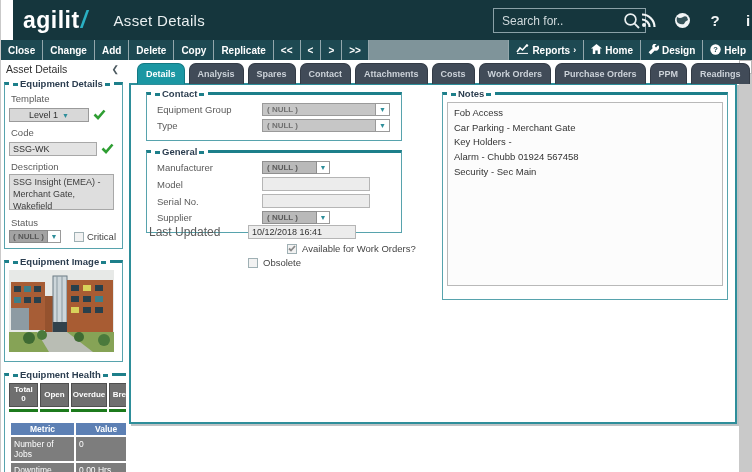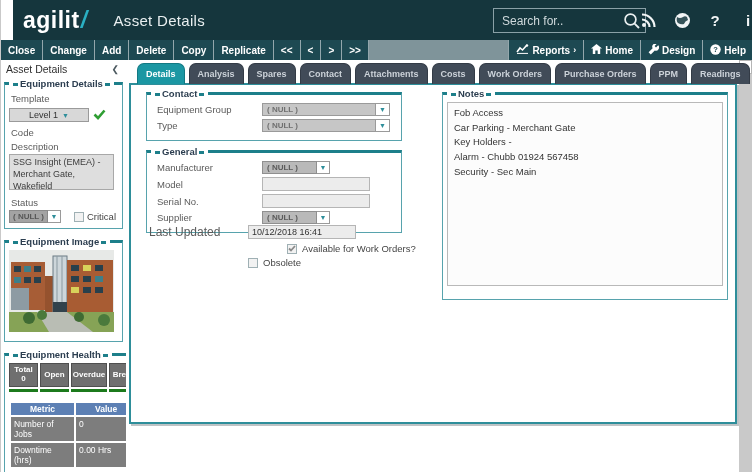--- a/index.html
+++ b/index.html
@@ -185,20 +185,26 @@
       <div class="row-inline">
         <span class="sel-sm">
           <span>Level 1</span>
           <span class="chev">▼</span>
         </span>
         <span><svg width="13" height="11" viewBox="0 0 13 11">
               <path d="M1.5 5.5 L5 9 L11.5 1.5" stroke="#2f9e33" stroke-width="2.6" fill="none"></path>
             </svg></span>
       </div>
       <div class="flabel">Code</div>
+      <div class="row-inline">
+        <input class="txt-sm" style="width: 88px;" value="SSG-WK">
+        <span><svg width="13" height="11" viewBox="0 0 13 11">
+              <path d="M1.5 5.5 L5 9 L11.5 1.5" stroke="#2f9e33" stroke-width="2.6" fill="none"></path>
+            </svg></span>
+      </div>
       <div class="flabel">Description</div>
       <textarea class="desc" style="">SSG Insight (EMEA) - Merchant Gate, Wakefield</textarea>
       <div class="flabel">Status</div>
       <div class="row-inline" style="justify-content:space-between;">
         <span class="sel-null">
           <span class="val">( NULL )</span>
           <span class="btn">
               <span class="chev">▼</span>
             </span>
         </span>

